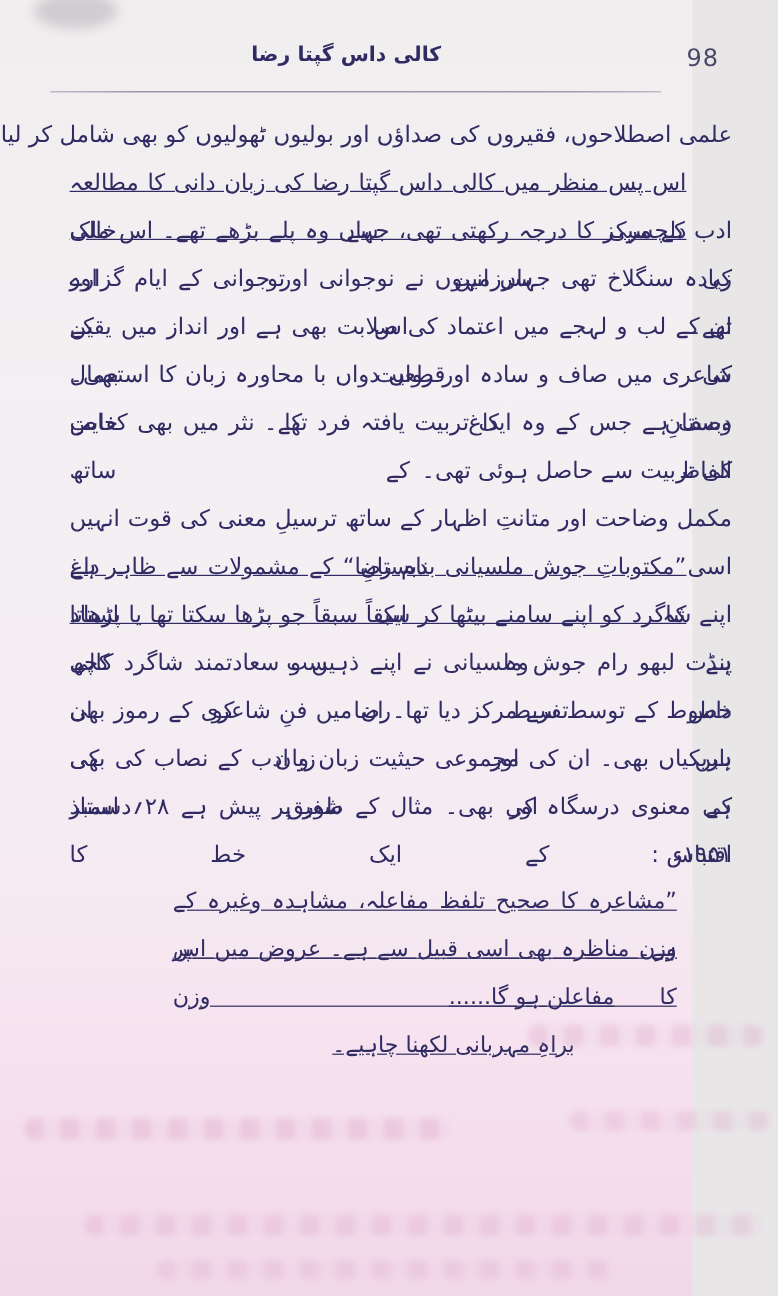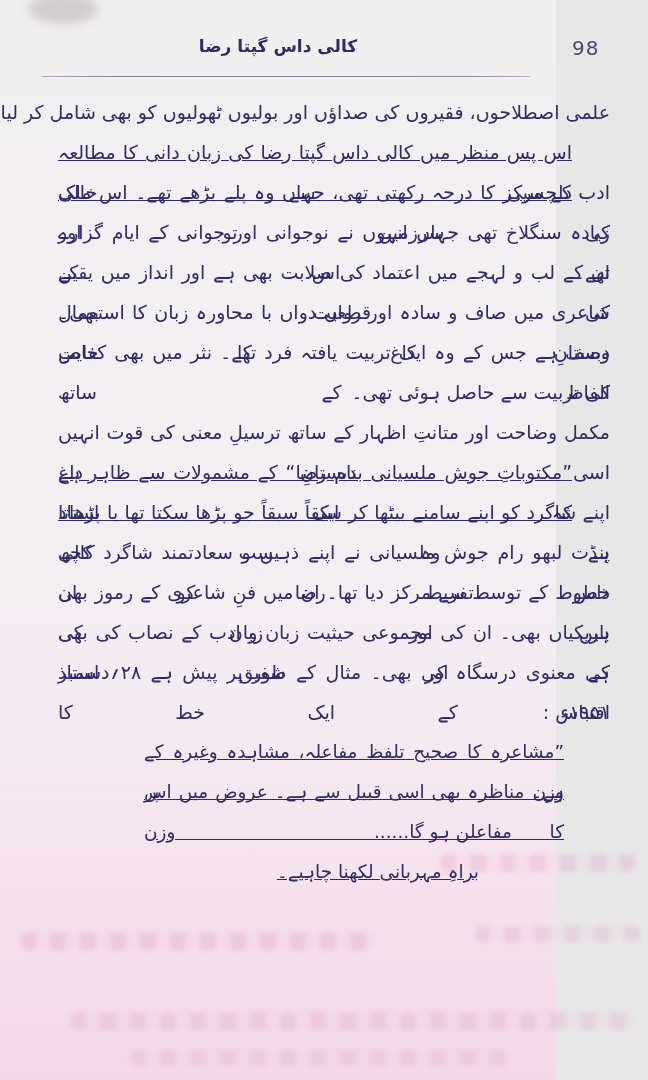--- a/index.html
+++ b/index.html
@@ -6,20 +6,21 @@
   body{
     width:648px;height:1080px;overflow:hidden;
     font-family:"DejaVu Sans",sans-serif;
     background:#e9e6e8;
   }
   .page{
     position:relative;width:556px;height:1080px;
     background:linear-gradient(180deg,
       #f1eef0 0%, #f3eff2 30%, #f4eef3 52%,
       #f5eaf2 68%, #f6e3ef 80%, #f4ddec 90%, #f1d8e9 100%);
+    padding-left:21px;
   }
   
   .hdr-title{
     position:absolute;top:36px;left:0;right:0;
     text-align:center;direction:rtl;
     font-size:17px;font-weight:bold;color:#302b63;
   }
   .pg-num{
     position:absolute;top:36px;left:572px;
     font-size:20px;color:#4c4769;letter-spacing:1px;

